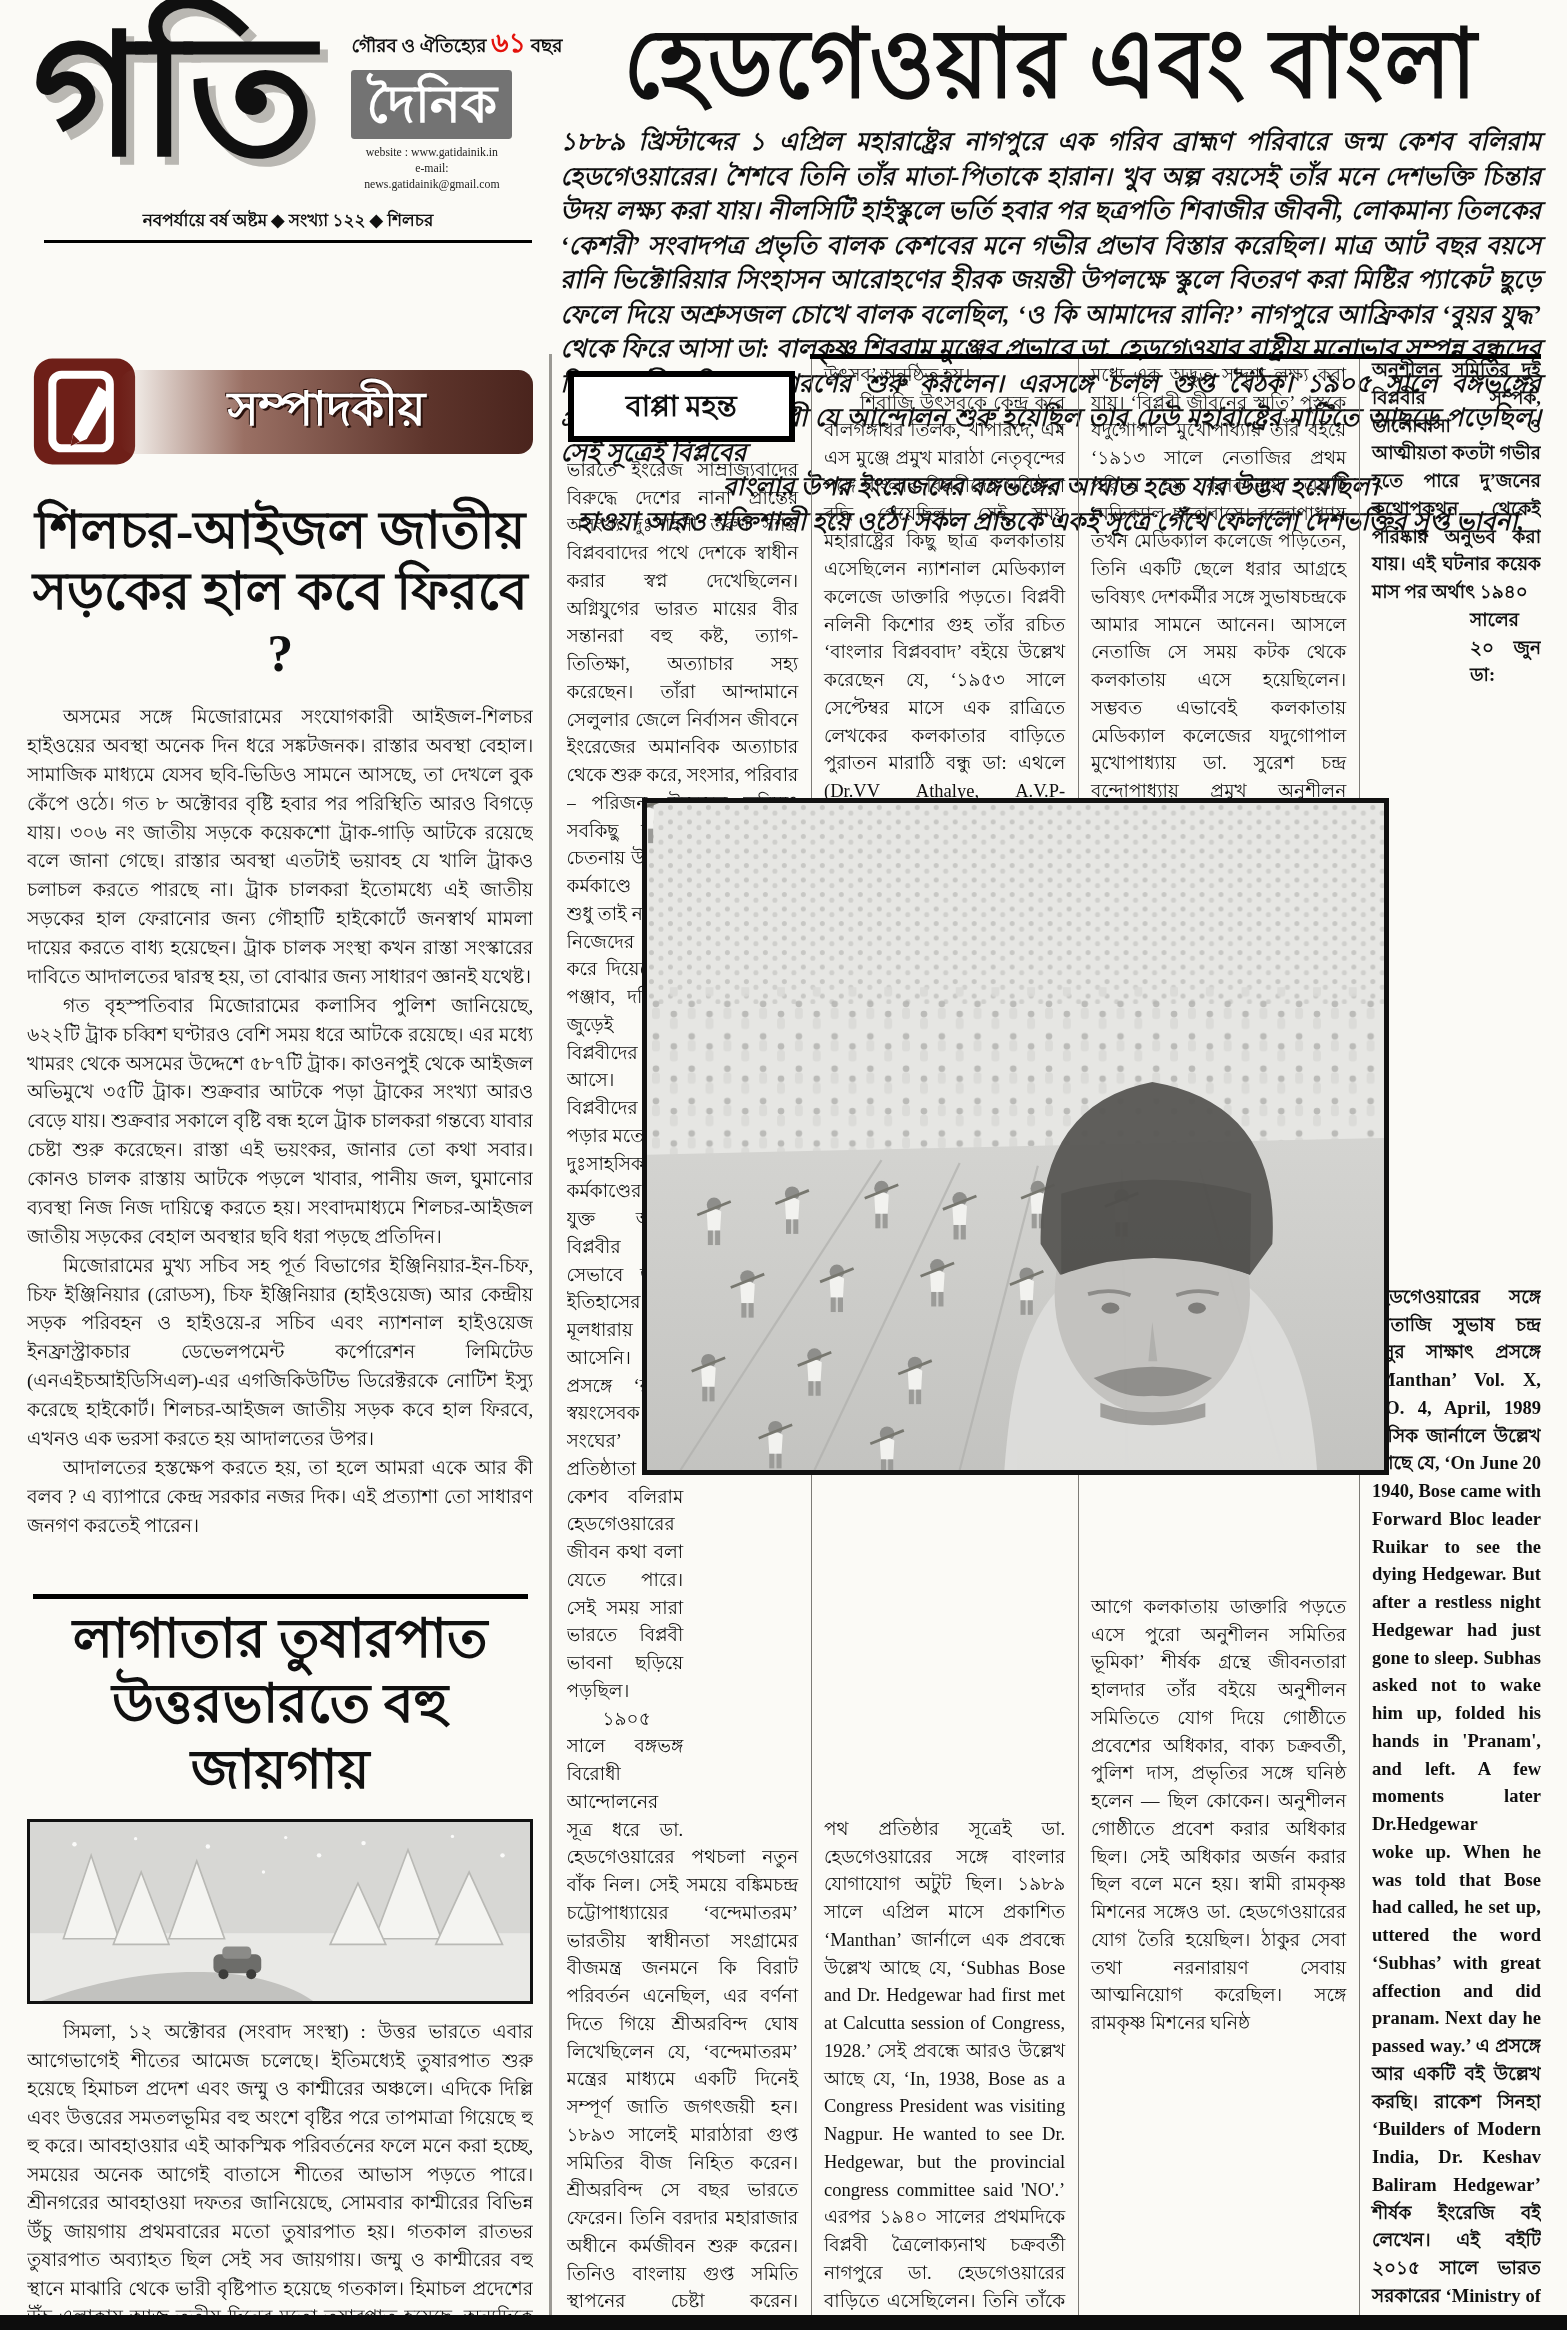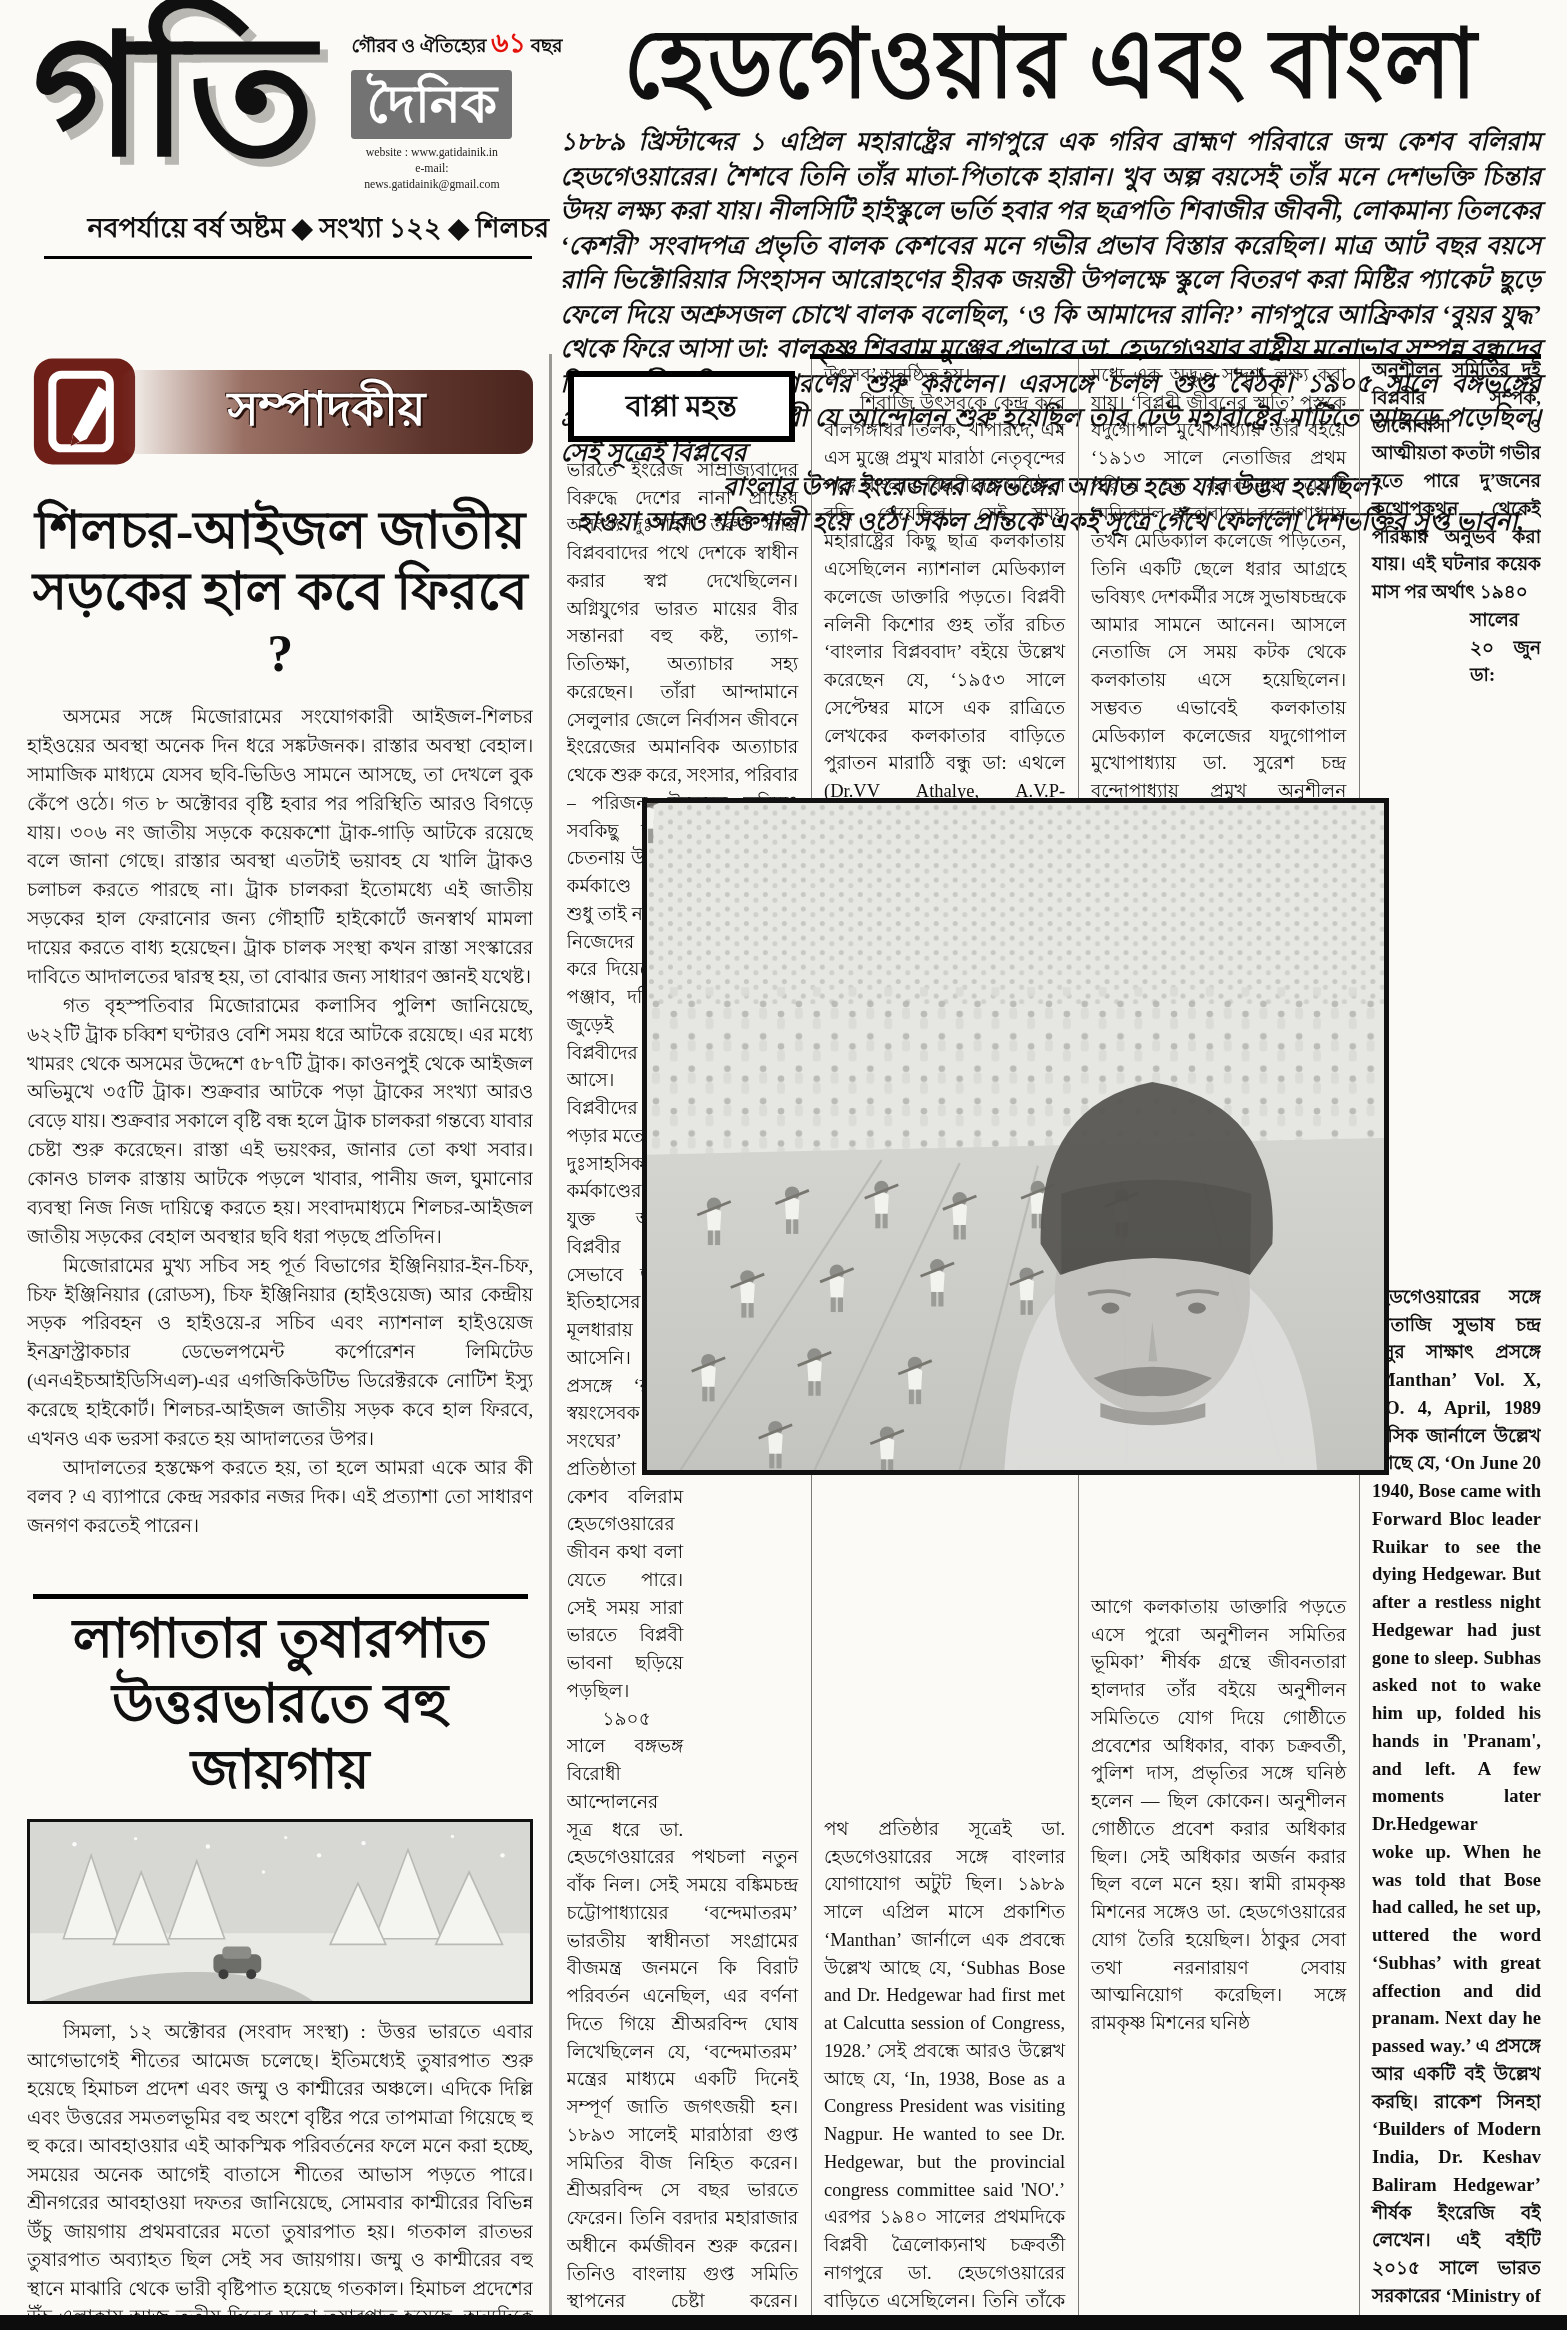--- a/index.html
+++ b/index.html
@@ -21,21 +21,21 @@
   }
   .brandbox{ margin-left:15.7px; margin-top:4.5px; width:185px; text-align:center;padding-left:24px; }
   .tagline{ font-size:18.5px; font-weight:bold; white-space:nowrap; }
   .tagline .yrs{ color:#e3120b; font-size:27px; font-weight:900; }
   .daily{
     margin-top:3.4px; background:#737373; color:#fff; font-weight:900;
     font-size:52px; line-height:1.25; border-radius:3.4px; padding:2.2px 0;
   }
   .webline{ font-size:11.8px; margin-top:5.6px; line-height:1.35; color:#222; }
   .datelines{ text-align:center; margin-top:14.6px; }
-  .dateline{ font-size:27px; font-weight:bold; line-height:1.6;text-align:right; }
+  .dateline{ font-size:17px; font-weight:bold; line-height:1.6; }
   .mast-rule{ border-bottom:3.9px solid #000; margin:5.6px 17px 0 17px; }
 
   
   .leadhead{ flex:1 1 auto; padding-left:11.2px; }
   .h1{
     font-size:89px; font-weight:900; text-align:center; line-height:1.0;
     letter-spacing:1.1px; transform:scaleY(1.08); transform-origin:top;
   }
   .lede{ font-size:25px; font-weight:bold; font-style:italic; line-height:1.38;
          text-align:justify; margin-top:19px; }

